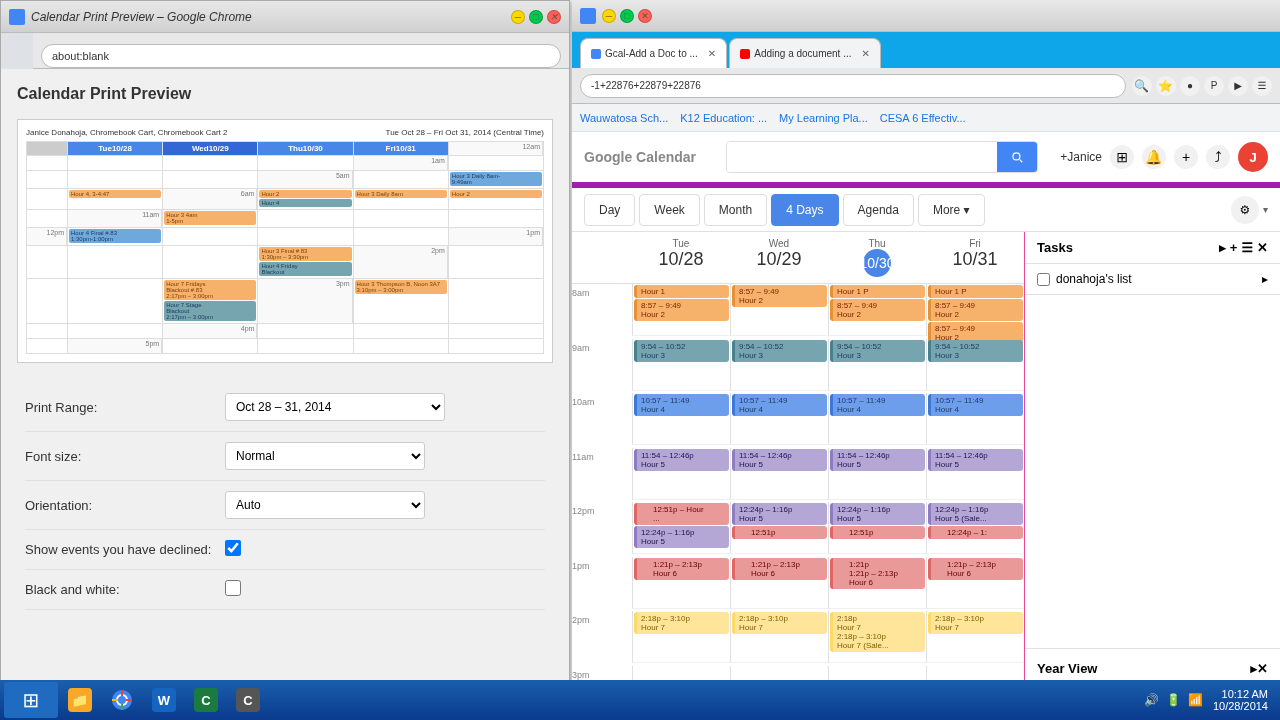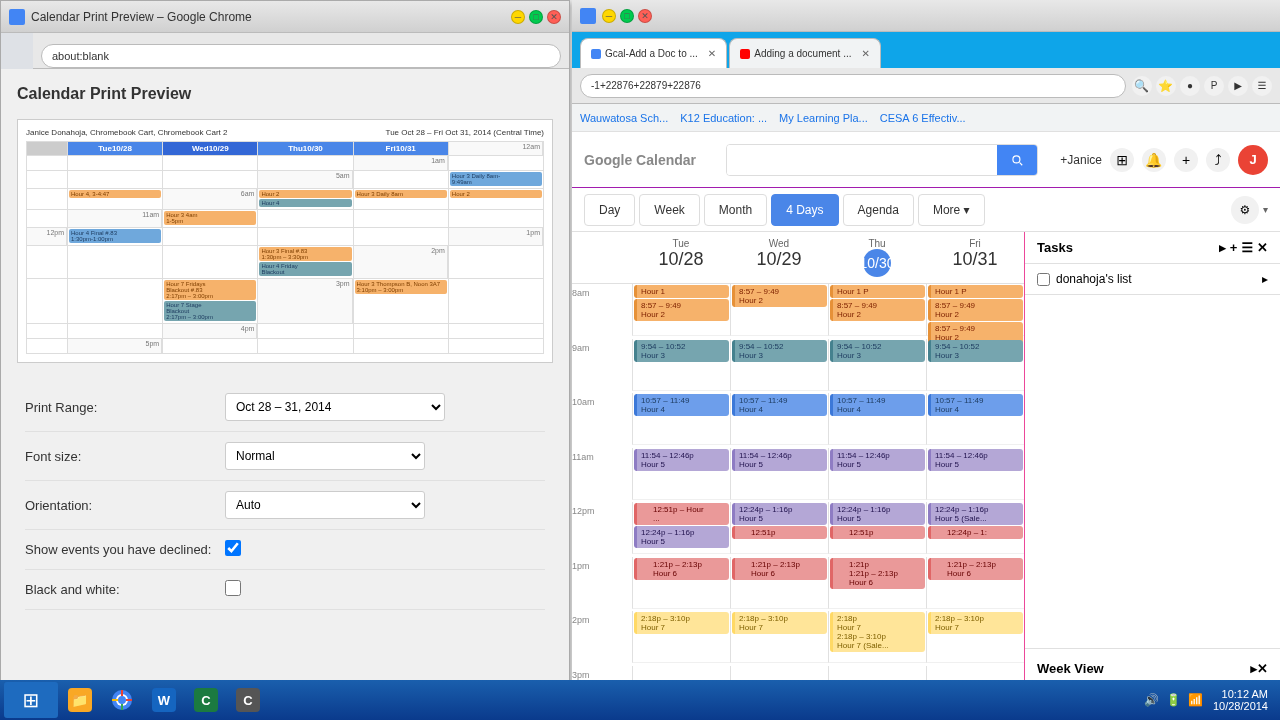--- a/index.html
+++ b/index.html
@@ -17,20 +17,21 @@
     }
 
     
     .title-bar {
       height: 32px;
       background: linear-gradient(to bottom, #e8e8e8, #d0d0d0);
       display: flex;
       align-items: center;
       padding: 12px 8px;
       border-bottom: 1px solid #bbb;
+      font-style: italic;
     }
     .title-bar-icon {
       width: 16px; height: 16px;
       background: #4285f4;
       border-radius: 2px;
       margin-right: 6px;
       flex-shrink: 0;
     }
     .title-bar-text {
       font-size: 12px;
@@ -245,21 +246,21 @@
       text-overflow: ellipsis;
       max-width: 120px;
     }
 
     
     .gcal-header {
       height: 56px;
       background: white;
       display: flex; align-items: center;
       padding: 0 12px;
-      border-bottom: 1px solid #a21caf;
+      border-bottom: 6px solid #a21caf;
       gap: 22px;
     }
     .gcal-logo {
       font-size: 18px; color: #4285f4; font-weight: bold;
       margin-right: 8px;
     }
     .gcal-search-box {
       flex: 1;
       height: 32px;
       border: 1px solid #ddd;
@@ -913,21 +914,21 @@
       <div class="tasks-list-name">
         <input type="checkbox" style="margin-right: 6px;">
         <span>donahoja's list</span>
         <span style="margin-left:auto;cursor:pointer;">▸</span>
       </div>
 
       <div style="flex:1;"></div>
 
       <div class="year-view-section">
         <div class="year-view-header">
-          <span>Week View</span>
+          <span>Year View</span>
           <span style="margin-left:auto;cursor:pointer;">▸</span>
           <span style="cursor:pointer;">✕</span>
         </div>
         <div class="year-input-row">
           <input class="year-input" type="text" value="2014" style="">
           <button class="go-btn">Go</button>
         </div>
       </div>
     </div>
   </div>

